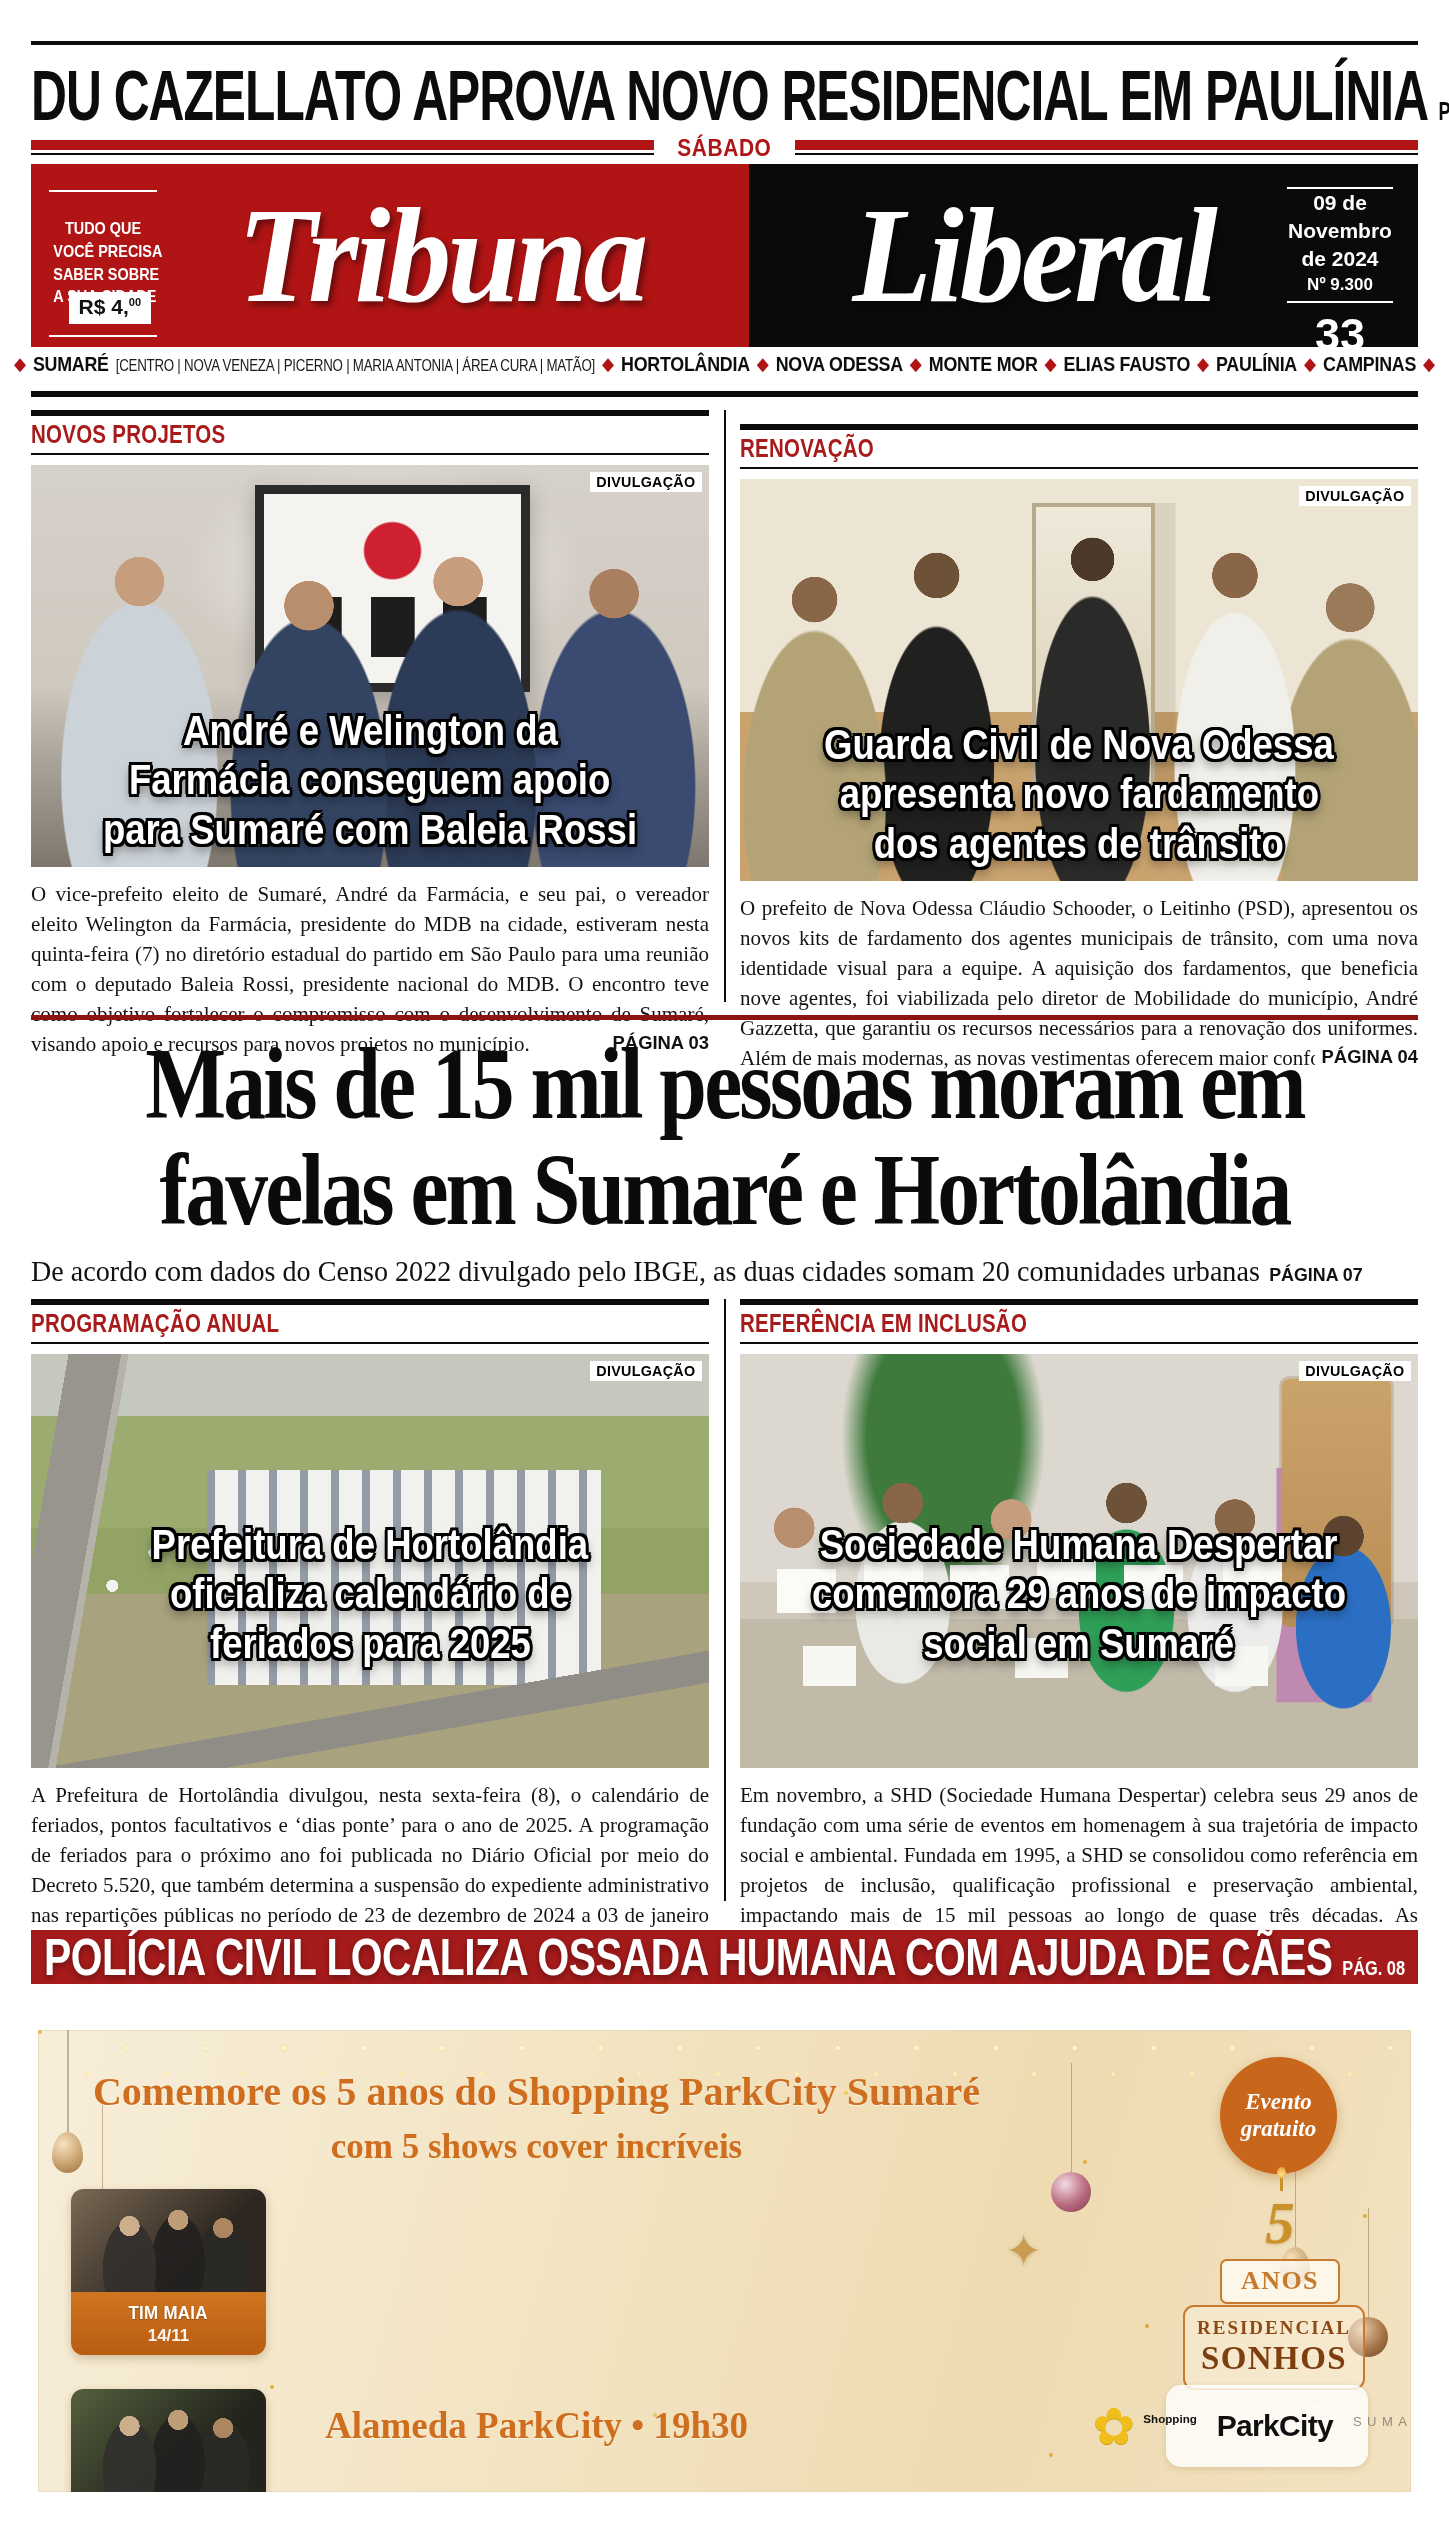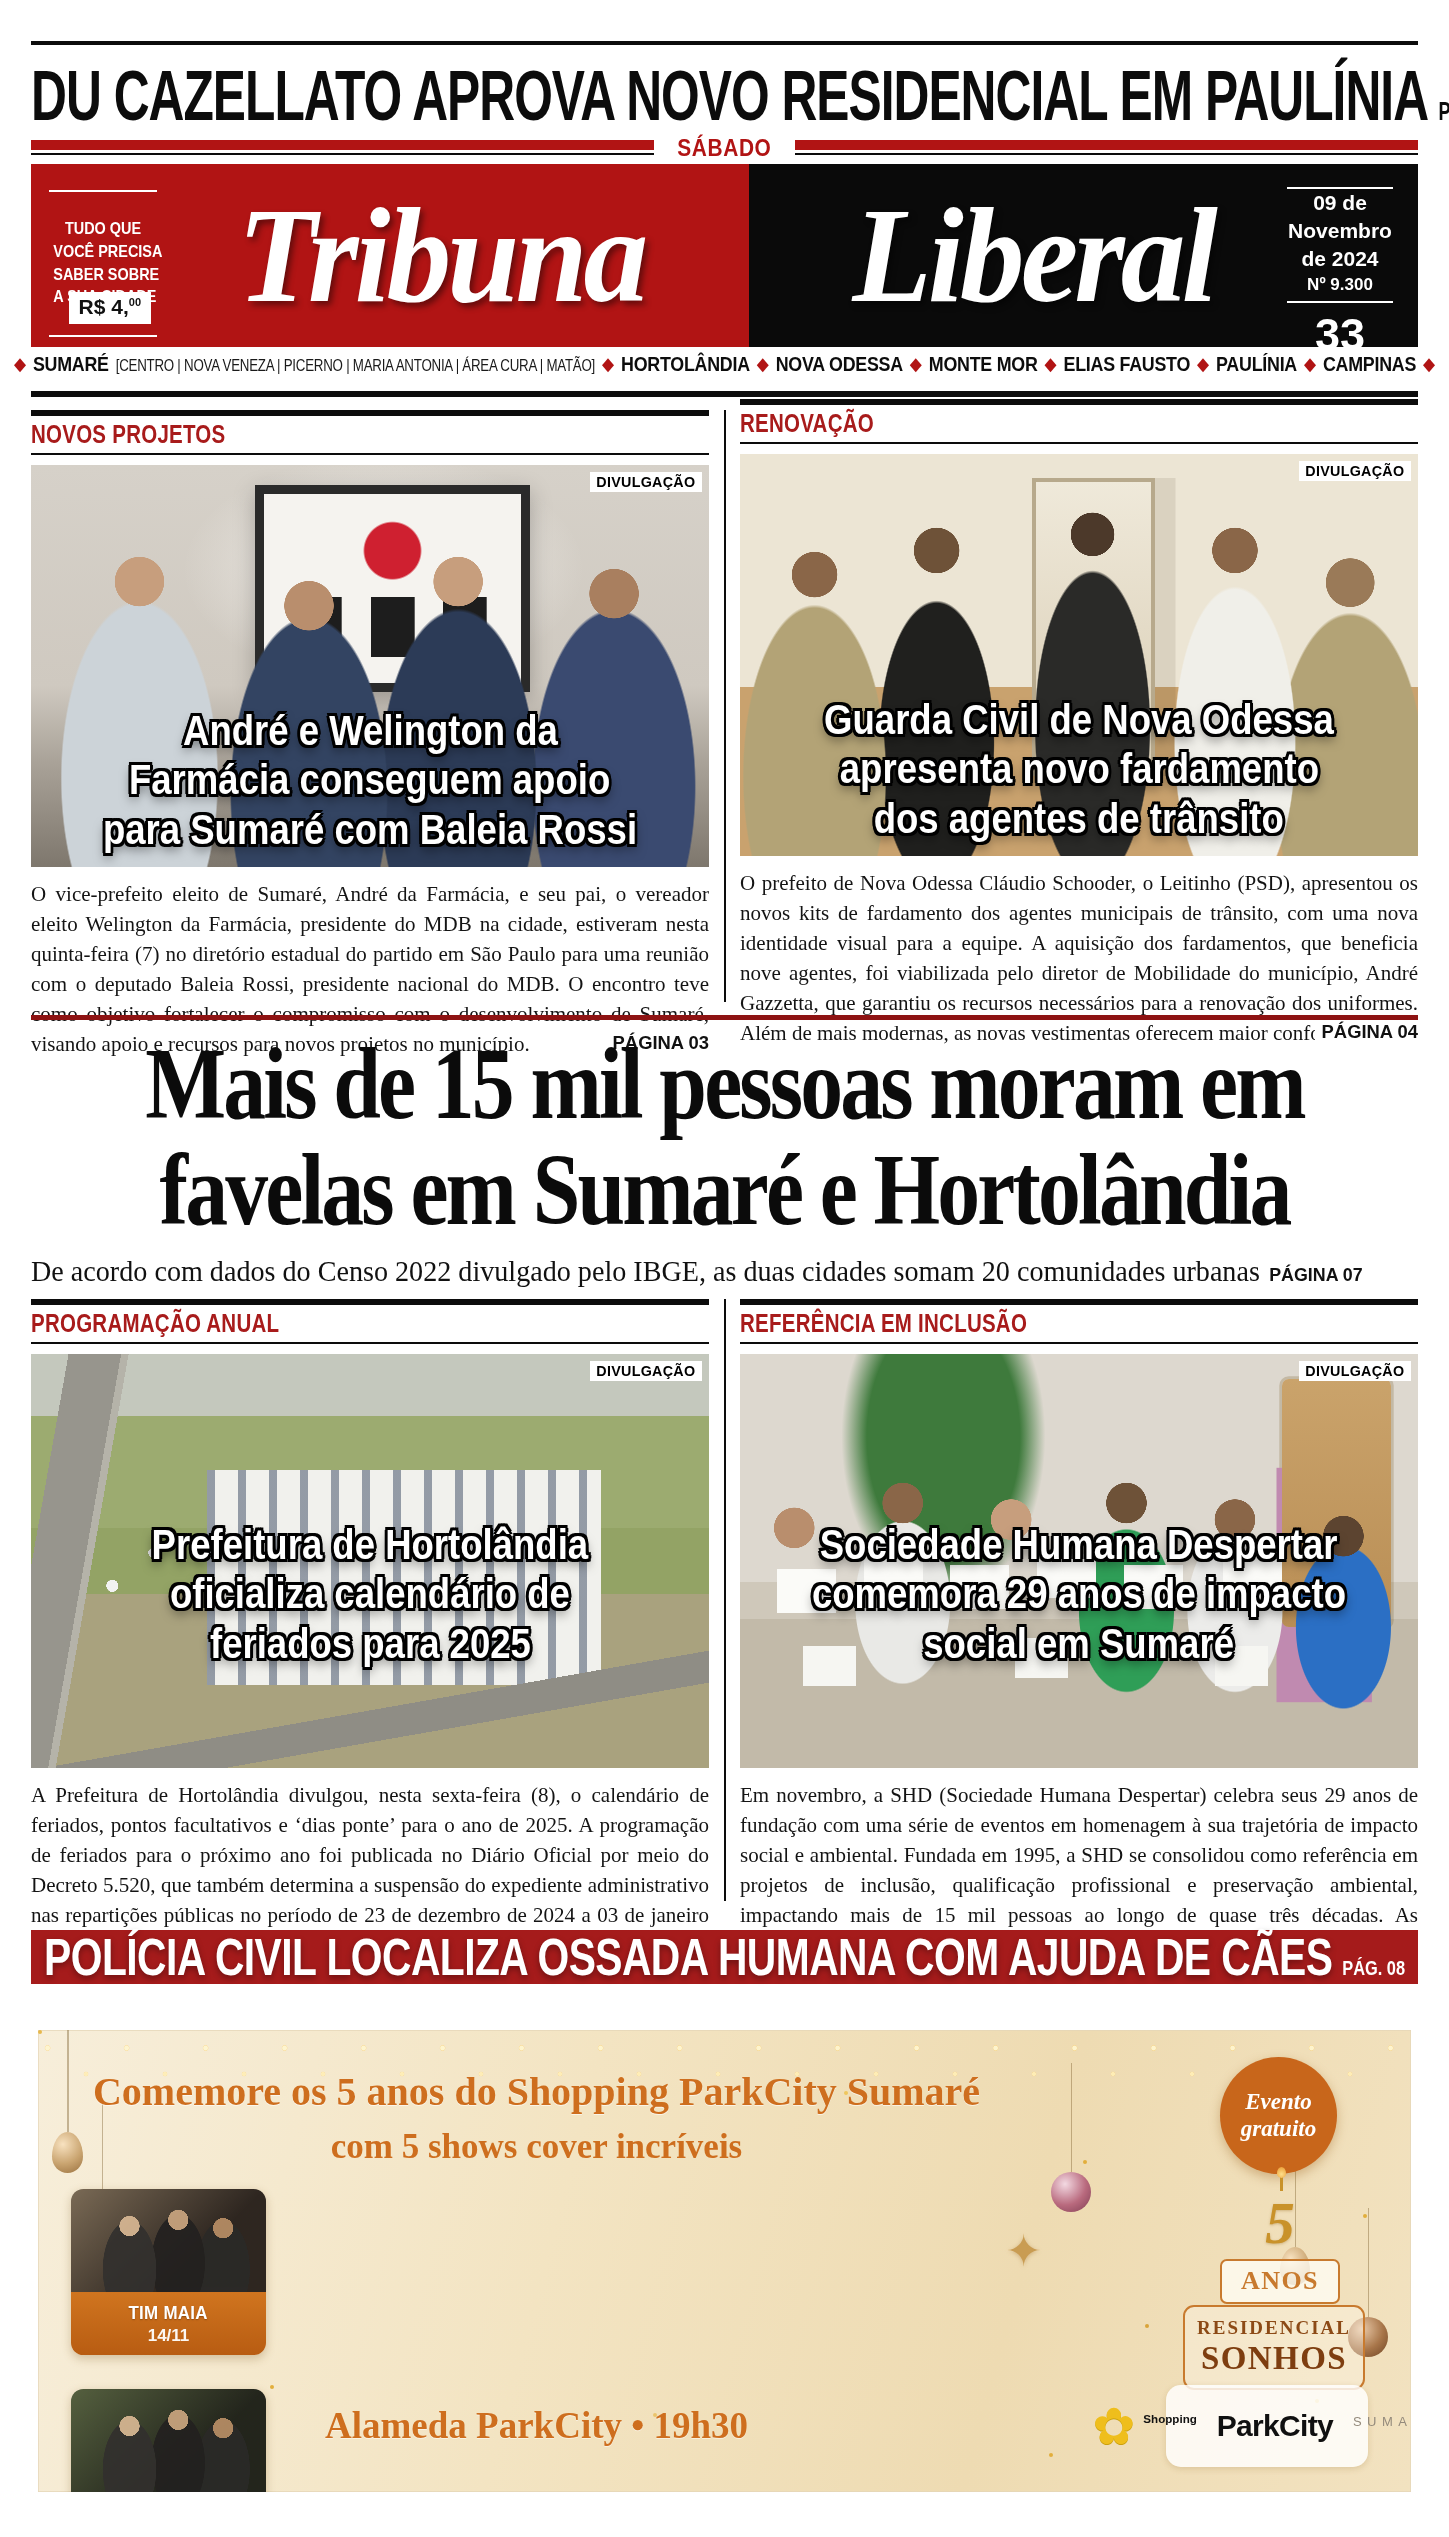--- a/index.html
+++ b/index.html
@@ -44,21 +44,21 @@
   .cities { position:absolute; top:352px; left:0; right:0; display:flex; justify-content:center; align-items:baseline;
             white-space:nowrap; transform:scaleX(.85); gap:8.2px; }
   .dia { color:var(--brand-red,#B11414); font-size:18.4px; position:relative; top:-1.4px; }
   .city { font-weight:bold; font-size:21px; color:#0d0d0d; letter-spacing:-0.3px; }
   .city-sub { font-size:15.7px; color:#1a1a1a; letter-spacing:-0.3px; }
   .citybar-rule { position:absolute; top:391px; left:31px; right:31px; height:6.1px; background:#0c0c0c; }
 
   
   .col { position:absolute; width:678px; }
   .col-tl { left:31px;  top:410px; }
-  .col-tr { left:740px; top:399px; }
+  .col-tr { left:740px; top:424px; }
   .col-bl { left:31px;  top:1299px; }
   .col-br { left:740px; top:1299px; }
   .vdiv { position:absolute; left:724px; width:2px; background:#0c0c0c; }
   .vdiv-1 { top:410px; height:592px; }
   .vdiv-2 { top:1299px; height:602px; }
 
   .rule-thick { height:5.5px; background:#0c0c0c; margin-bottom:6.8px; }
   .rule-thin  { height:2px; background:#0c0c0c; margin-bottom:9.6px; }
   .kicker { color:var(--kicker-red,#A81B1B); font-weight:bold; font-size:25px; line-height:1;
             transform:scaleX(.82); transform-origin:left center; white-space:nowrap; margin-bottom:6.1px; letter-spacing:0.3px; }

